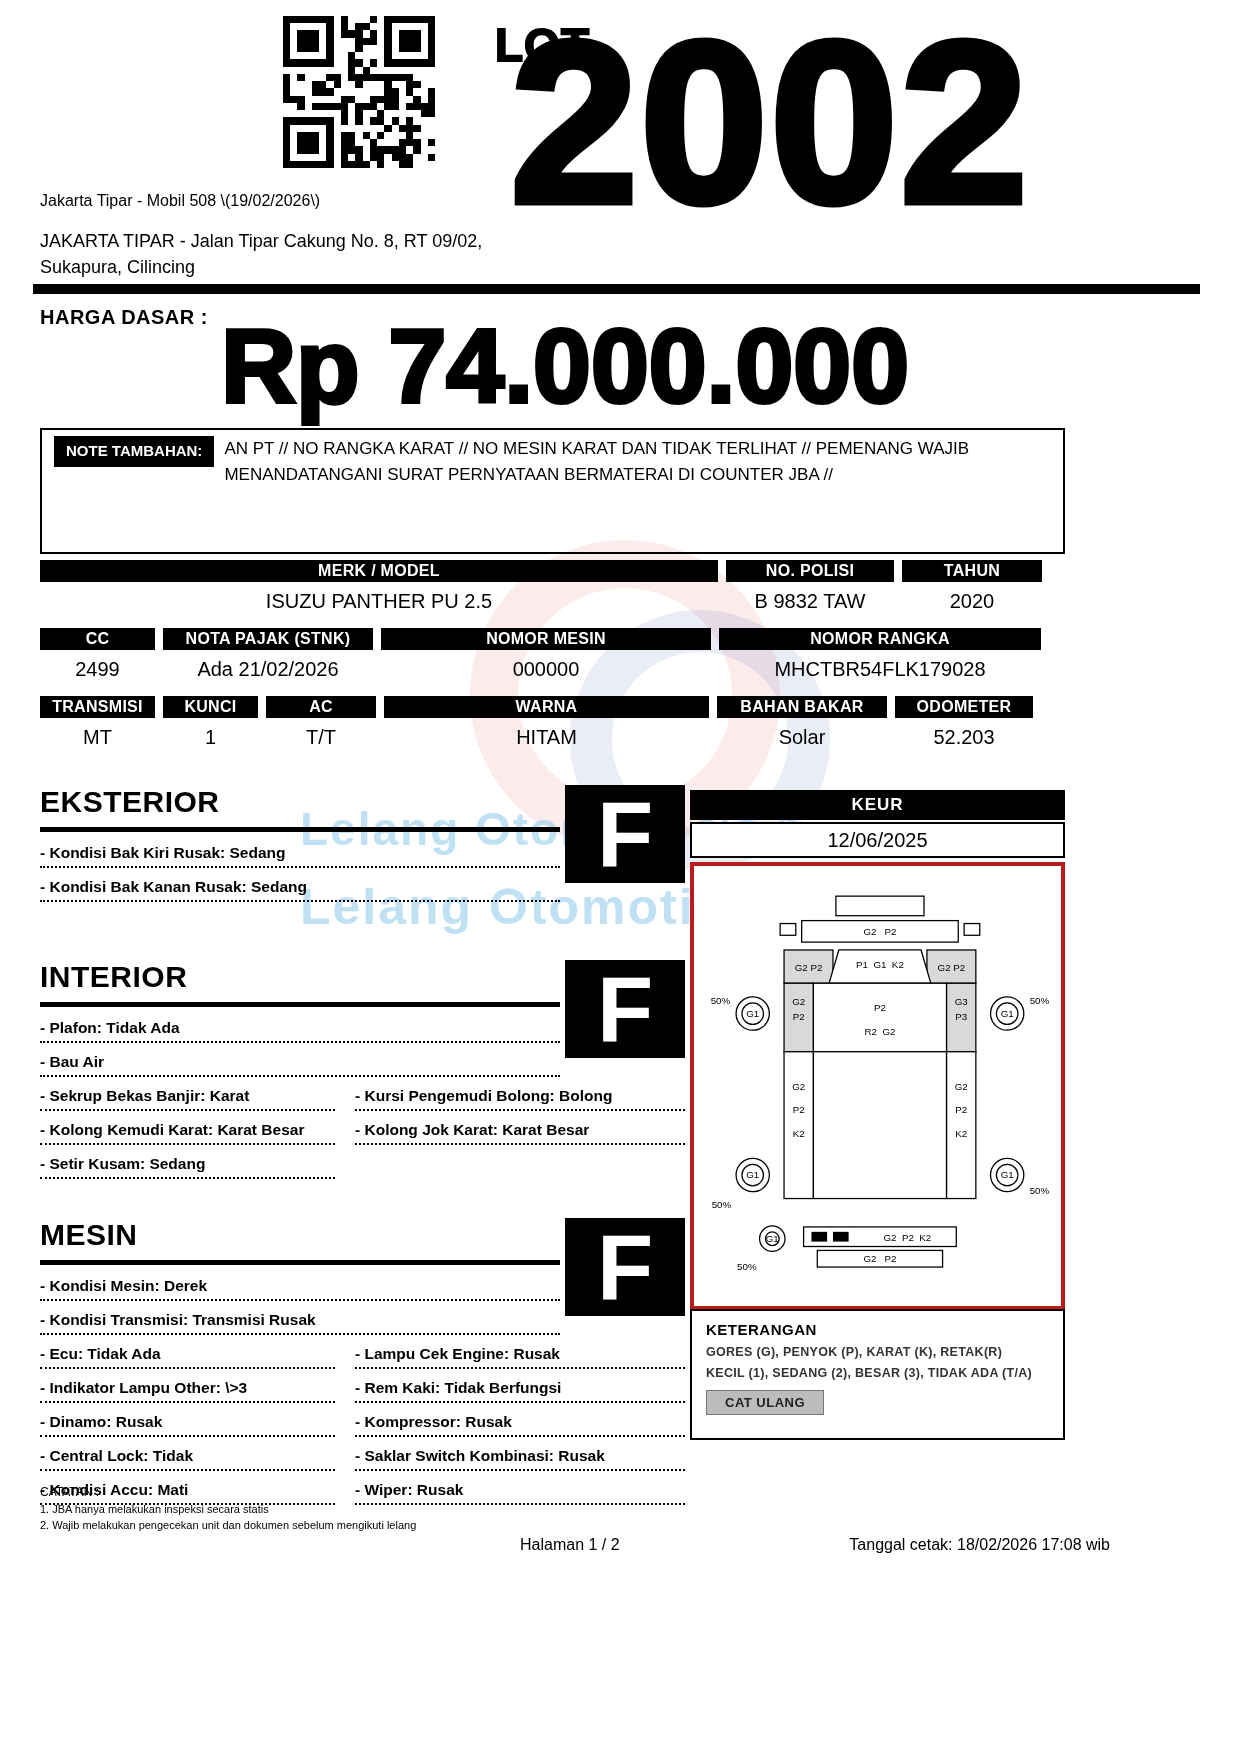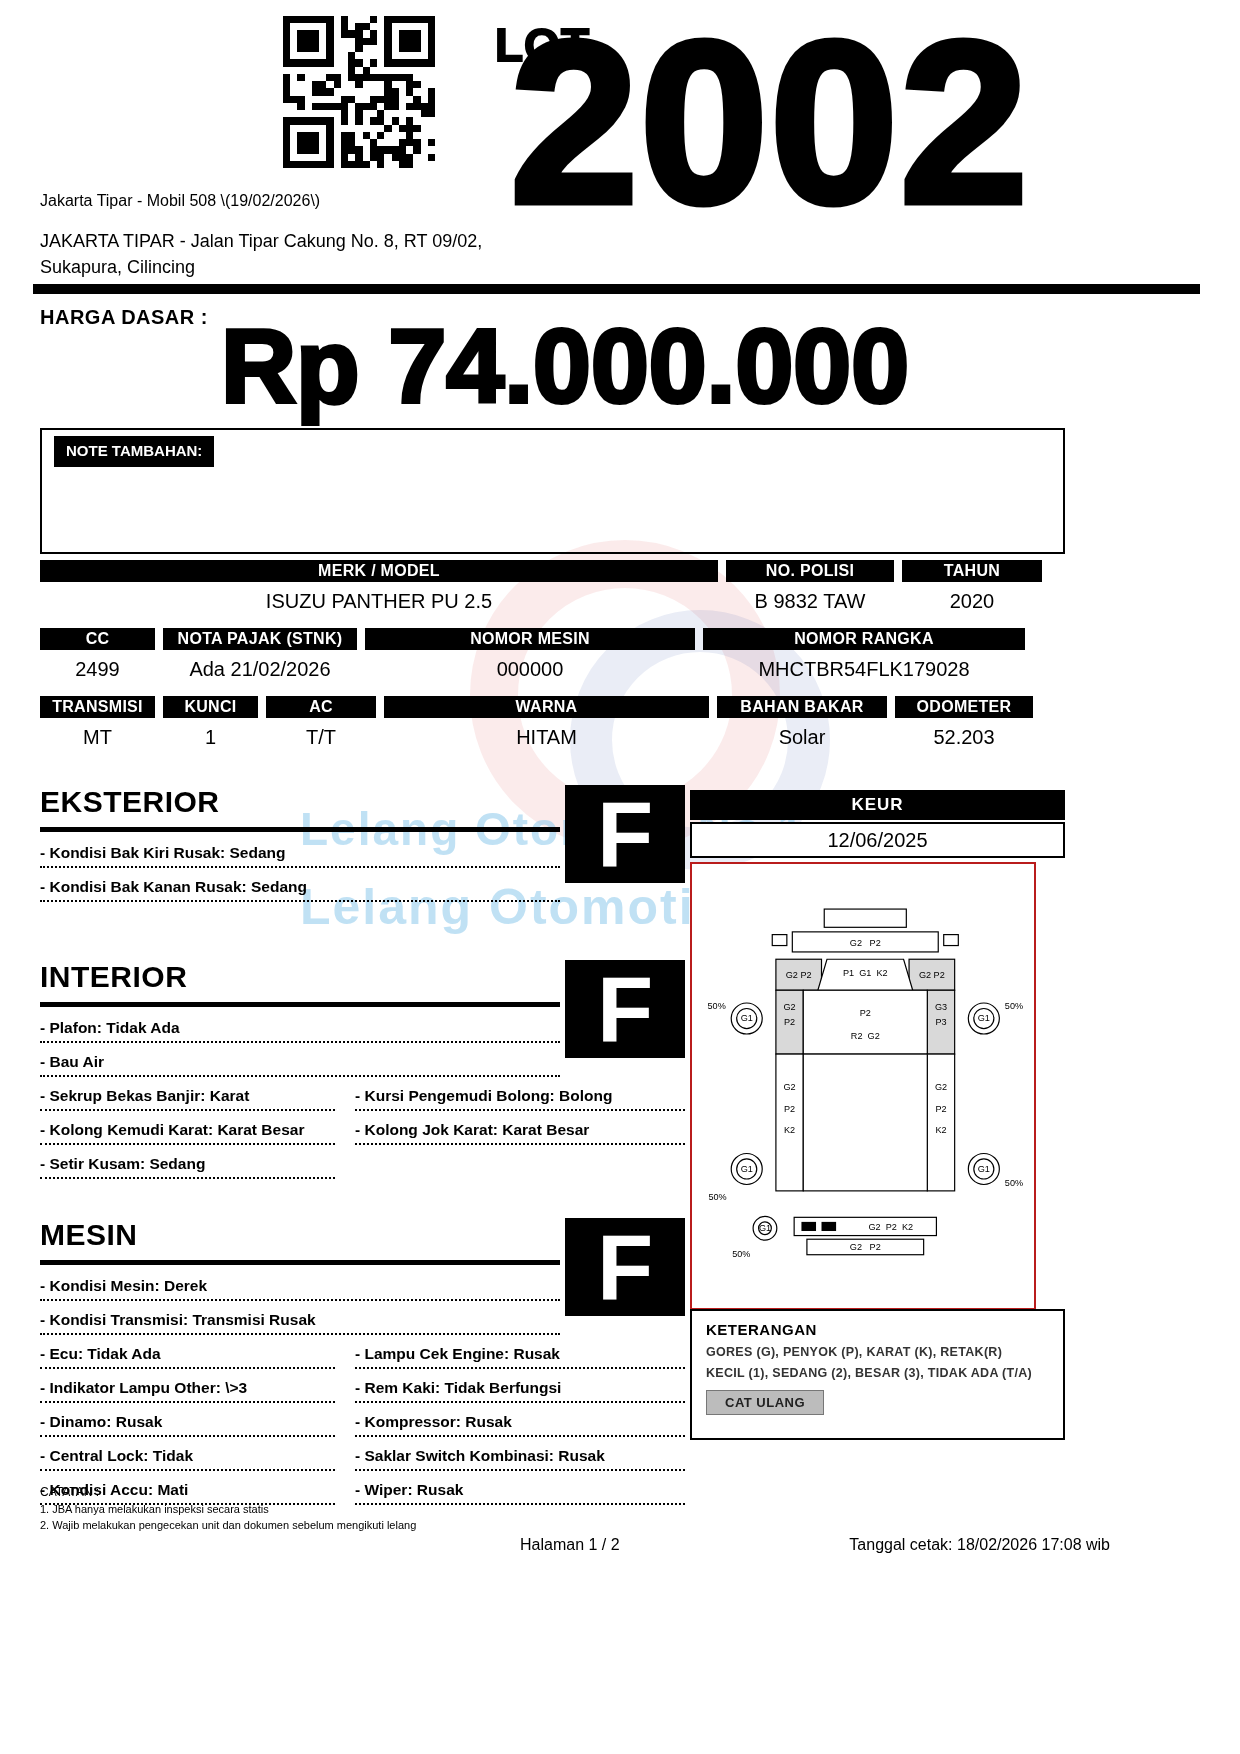--- a/index.html
+++ b/index.html
@@ -33,41 +33,41 @@
   .note-box { left:40px; top:428px; width:1025px; height:126px; border:2px solid #000; padding:6px 12px; font-size:17px; line-height:1.5; }
   .note-chip { float:left; background:#000; color:#fff; font-size:15px; font-weight:bold; padding:4px 12px; margin:0 10px 8px 0; }
 
   
   .spec { left:40px; top:560px; width:1025px; }
   .trow { display:flex; gap:8px; margin-bottom:2px; }
   .trow.vals { margin-bottom:7px; }
   .th { background:#000; color:#fff; font-weight:bold; font-size:16px; text-align:center; padding:2px 0; letter-spacing:0.3px; }
   .td { font-size:20px; text-align:center; padding:6px 0 8px; }
   .c11{width:678px}.c12{width:168px}.c13{width:140px}
-  .c21{width:115px}.c22{width:194px}.c23{width:330px}.c24{width:322px}
+  .c21{width:115px}.c22{width:210px}.c23{width:330px}.c24{width:322px}
   .c31{width:115px}.c32{width:95px}.c33{width:110px}.c34{width:325px}.c35{width:170px}.c36{width:138px}
 
   
   .section { left:40px; width:645px; }
   .sec-eksterior { top:785px; height:175px; }
   .sec-interior  { top:960px; height:258px; }
   .sec-mesin     { top:1218px; height:270px; }
   .sec-title { width:520px; border-bottom:5px solid #000; font-size:30px; font-weight:bold; padding:0 0 8px 0; letter-spacing:0.5px; }
   .grade-box { position:absolute; top:0; right:0; width:120px; height:98px; background:#000; color:#fff; display:flex; align-items:center; justify-content:center; font-size:92px; font-weight:bold; }
   .rows { margin-top:2px; }
   .item-row { display:flex; gap:20px;font-weight:bold; }
   .item { font-size:15.5px; padding:10px 0 4px; border-bottom:2px dotted #000; }
   .item.full { width:520px; }
   .item.half-l { width:295px; }
   .item.half-r { width:330px; }
 
   
   .keur-bar { left:690px; top:790px; width:375px; height:30px; background:#000; color:#fff; font-size:17px; font-weight:bold; text-align:center; line-height:30px; letter-spacing:1px; }
   .keur-date { left:690px; top:822px; width:375px; height:36px; border:2px solid #000; font-size:20px; text-align:center; line-height:33px; background:#fff; }
-  .diagram-box { left:690px; top:862px; width:346px; height:448px; border:2px solid #b91c1c; background:#fff; }
+  .diagram-box { left:690px; top:862px; width:375px; height:448px; border:4px solid #b91c1c; background:#fff; }
   .diagram-box svg { width:100%; height:100%; display:block; }
   .dlabels text { font-family:"Liberation Sans", sans-serif; font-size:10px; fill:#000; }
   .ket-box { left:690px; top:1309px; width:375px; height:131px; border:2px solid #000; background:#fff; padding:10px 14px; }
   .ket-title { font-size:15px; font-weight:bold; letter-spacing:0.5px; }
   .ket-line { font-size:12.5px; font-weight:bold; color:#333; margin-top:7px; letter-spacing:0.3px; }
   .ket-btn { display:inline-block; margin-top:10px; background:#bcbcbc; border:1px solid #777; padding:4px 18px; font-size:13px; font-weight:bold; color:#222; letter-spacing:0.5px; }
 
   
   .catatan { left:40px; top:1484px; font-size:11px; line-height:1.45; }
   .catatan .cat-label { font-size:12px; margin-bottom:1px; }
@@ -243,20 +243,21 @@
     <div>Sukapura, Cilincing</div>
   </div>
 
   <div class="abs hr-bar"></div>
 
   <div class="abs price-label">HARGA DASAR :</div>
   <div class="abs price-value">Rp 74.000.000</div>
 
   <div class="abs note-box">
     <span class="note-chip">NOTE TAMBAHAN:</span>
+    <span>AN PT // NO RANGKA KARAT // NO MESIN KARAT DAN TIDAK TERLIHAT // PEMENANG WAJIB MENANDATANGANI SURAT PERNYATAAN BERMATERAI DI COUNTER JBA //</span>
   </div>
 
   <div class="abs spec">
     <div class="trow">
       <div class="th c11">MERK / MODEL</div>
       <div class="th c12">NO. POLISI</div>
       <div class="th c13">TAHUN</div>
     </div>
     <div class="trow vals">
       <div class="td c11">ISUZU PANTHER PU 2.5</div>

